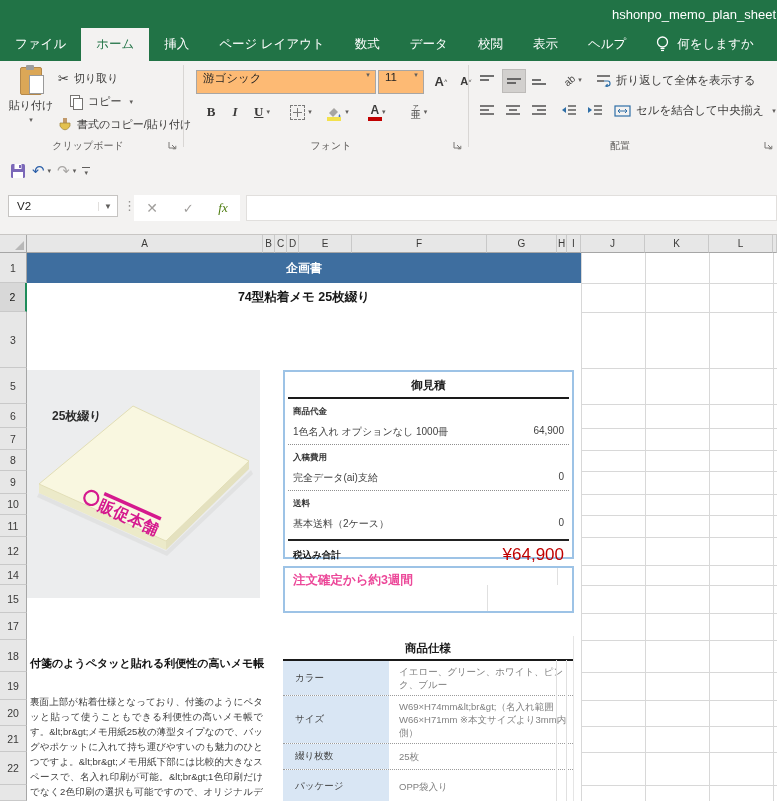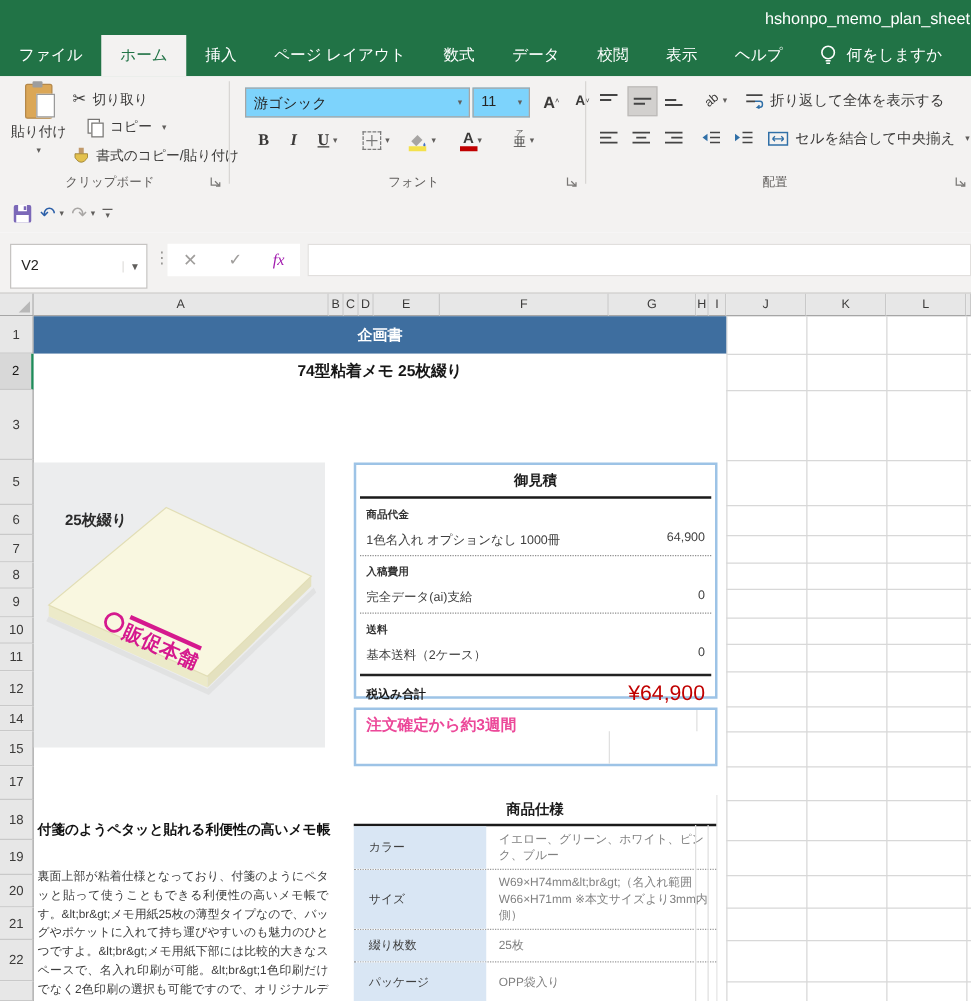--- a/index.html
+++ b/index.html
@@ -15,21 +15,21 @@
   .tab{padding:0 15px;display:flex;align-items:center;white-space:nowrap;cursor:default;}
   .tab.active{background:#f3f2f1;color:var(--green);}
   .searchbox{display:flex;align-items:center;margin-left:14px;gap:7px;}
   
   .ribbon{left:0;top:61px;width:777px;height:95px;background:#f3f2f1;border-bottom:1px solid #e1dfdd;}
   .vsep{position:absolute;top:4px;height:82px;width:1px;background:#d8d6d4;}
   .grplabel{position:absolute;top:78px;font-size:10px;color:#605e5c;text-align:center;}
   .launcher{position:absolute;top:79px;width:11px;height:11px;}
   .rbtn{position:absolute;display:flex;align-items:center;gap:5px;font-size:11px;color:#3b3a39;white-space:nowrap;}
   .dd::after{content:"▾";font-size:7px;color:#605e5c;margin-left:3px;}
-  .combobox{position:absolute;background:#7dd3fc;border:1px solid #a8a6a4;display:flex;align-items:center;font-size:11.5px;color:#252423;}
+  .combobox{position:absolute;background:#fdba74;border:1px solid #a8a6a4;display:flex;align-items:flex-start;font-size:11.5px;color:#252423;}
   .combobox .cval{flex:1;padding-left:6px;overflow:hidden;white-space:nowrap;}
   .combobox .carrow{width:14px;text-align:center;font-size:7px;color:#605e5c;}
   .iconbtn{position:absolute;width:22px;height:22px;display:flex;align-items:center;justify-content:center;color:#3b3a39;}
   .iconbtn.pressed{background:#d2d0ce;border:1px solid #bdbbb9;}
   .bld{font-weight:bold;font-size:13px;font-family:"Liberation Serif",serif;}
   .itl{font-style:italic;font-weight:bold;font-size:13px;font-family:"Liberation Serif",serif;}
   .und{font-weight:bold;font-size:13px;text-decoration:underline;font-family:"Liberation Serif",serif;}
   .colorbar{position:absolute;left:3px;bottom:2px;width:14px;height:4px;}
   
   .clip-body{position:relative;width:20px;height:26px;background:#dba757;border:1px solid #b4884a;border-radius:2px;}
@@ -45,27 +45,27 @@
   .phon .p1{font-size:6px;} .phon .p2{font-size:10px;}
   .acaret{font-size:6px;vertical-align:super;color:#3b3a39;}
   
   .qatrow{left:0;top:156px;width:777px;height:30px;background:#f3f2f1;display:flex;align-items:center;gap:6px;padding-left:10px;box-sizing:border-box;}
   .qbtn{display:flex;align-items:center;color:#2b5fa8;}
   .undo-g{font-size:15px;color:#2b5fa8;} .redo-g{font-size:15px;color:#a8a6a4;}
   .qmore{display:inline-flex;flex-direction:column;align-items:center;line-height:1;color:#605e5c;}
   .qmore .bar{width:8px;border-top:1.5px solid #605e5c;margin-bottom:1px;}
   .qmore .car{font-size:7px;}
   .fband{left:0;top:186px;width:777px;height:49px;background:#f3f2f1;border-bottom:1px solid #c8c6c4;box-sizing:border-box;}
-  .namebox{position:absolute;left:8px;top:9px;width:110px;height:36px;background:#fff;border:1px solid #c6c4c2;display:flex;align-items:center;box-sizing:border-box;}
+  .namebox{position:absolute;left:8px;top:9px;width:110px;height:22px;background:#fff;border:1px solid #c6c4c2;display:flex;align-items:center;box-sizing:border-box;}
   .namebox .nval{flex:1;padding-left:8px;font-size:11.5px;color:#252423;}
   .namebox .narrow{width:18px;text-align:center;font-size:8px;color:#605e5c;border-left:1px solid #e1dfdd;}
   .dots{position:absolute;left:123px;top:12px;color:#979593;font-size:13px;letter-spacing:-2px;}
   .fxbox{position:absolute;left:134px;top:9px;width:106px;height:26px;background:#fff;display:flex;align-items:center;justify-content:space-around;}
   .fx-x{color:#a09e9c;font-size:14px;} .fx-c{color:#a09e9c;font-size:13px;}
-  .fx-f{color:#a21caf;font-size:13px;font-style:italic;font-family:"Liberation Serif",serif;}
+  .fx-f{color:#4d7c0f;font-size:13px;font-style:italic;font-family:"Liberation Serif",serif;}
   .finput{position:absolute;left:246px;top:9px;width:531px;height:26px;background:#fff;border:1px solid #e1dfdd;box-sizing:border-box;}
   
   .corner{left:0;top:235px;width:27px;height:18px;background:#e7e7e7;border-right:1px solid #a6a6a6;border-bottom:1px solid #a6a6a6;box-sizing:border-box;}
   .corner-tri{position:absolute;right:2px;bottom:2px;width:0;height:0;border-left:9px solid transparent;border-bottom:9px solid #b8b8b8;}
   .colh{position:absolute;top:235px;height:18px;background:#e7e7e7;border-right:1px solid #c9c9c9;border-bottom:1px solid #a6a6a6;box-sizing:border-box;font-size:10px;color:#3b3a39;display:flex;align-items:center;justify-content:center;}
   .rowh{position:absolute;left:0;width:27px;background:#e7e7e7;border-bottom:1px solid #c9c9c9;border-right:1px solid #a6a6a6;box-sizing:border-box;font-size:10.5px;color:#3b3a39;display:flex;align-items:center;justify-content:center;}
   .rowh.sel{background:#d8d8d8;border-right:2px solid #1E8C5A;color:#161514;}
   .gl-v{position:absolute;width:1px;background:#d8d8d8;}
   .gl-h{position:absolute;height:1px;background:#d8d8d8;}
   

